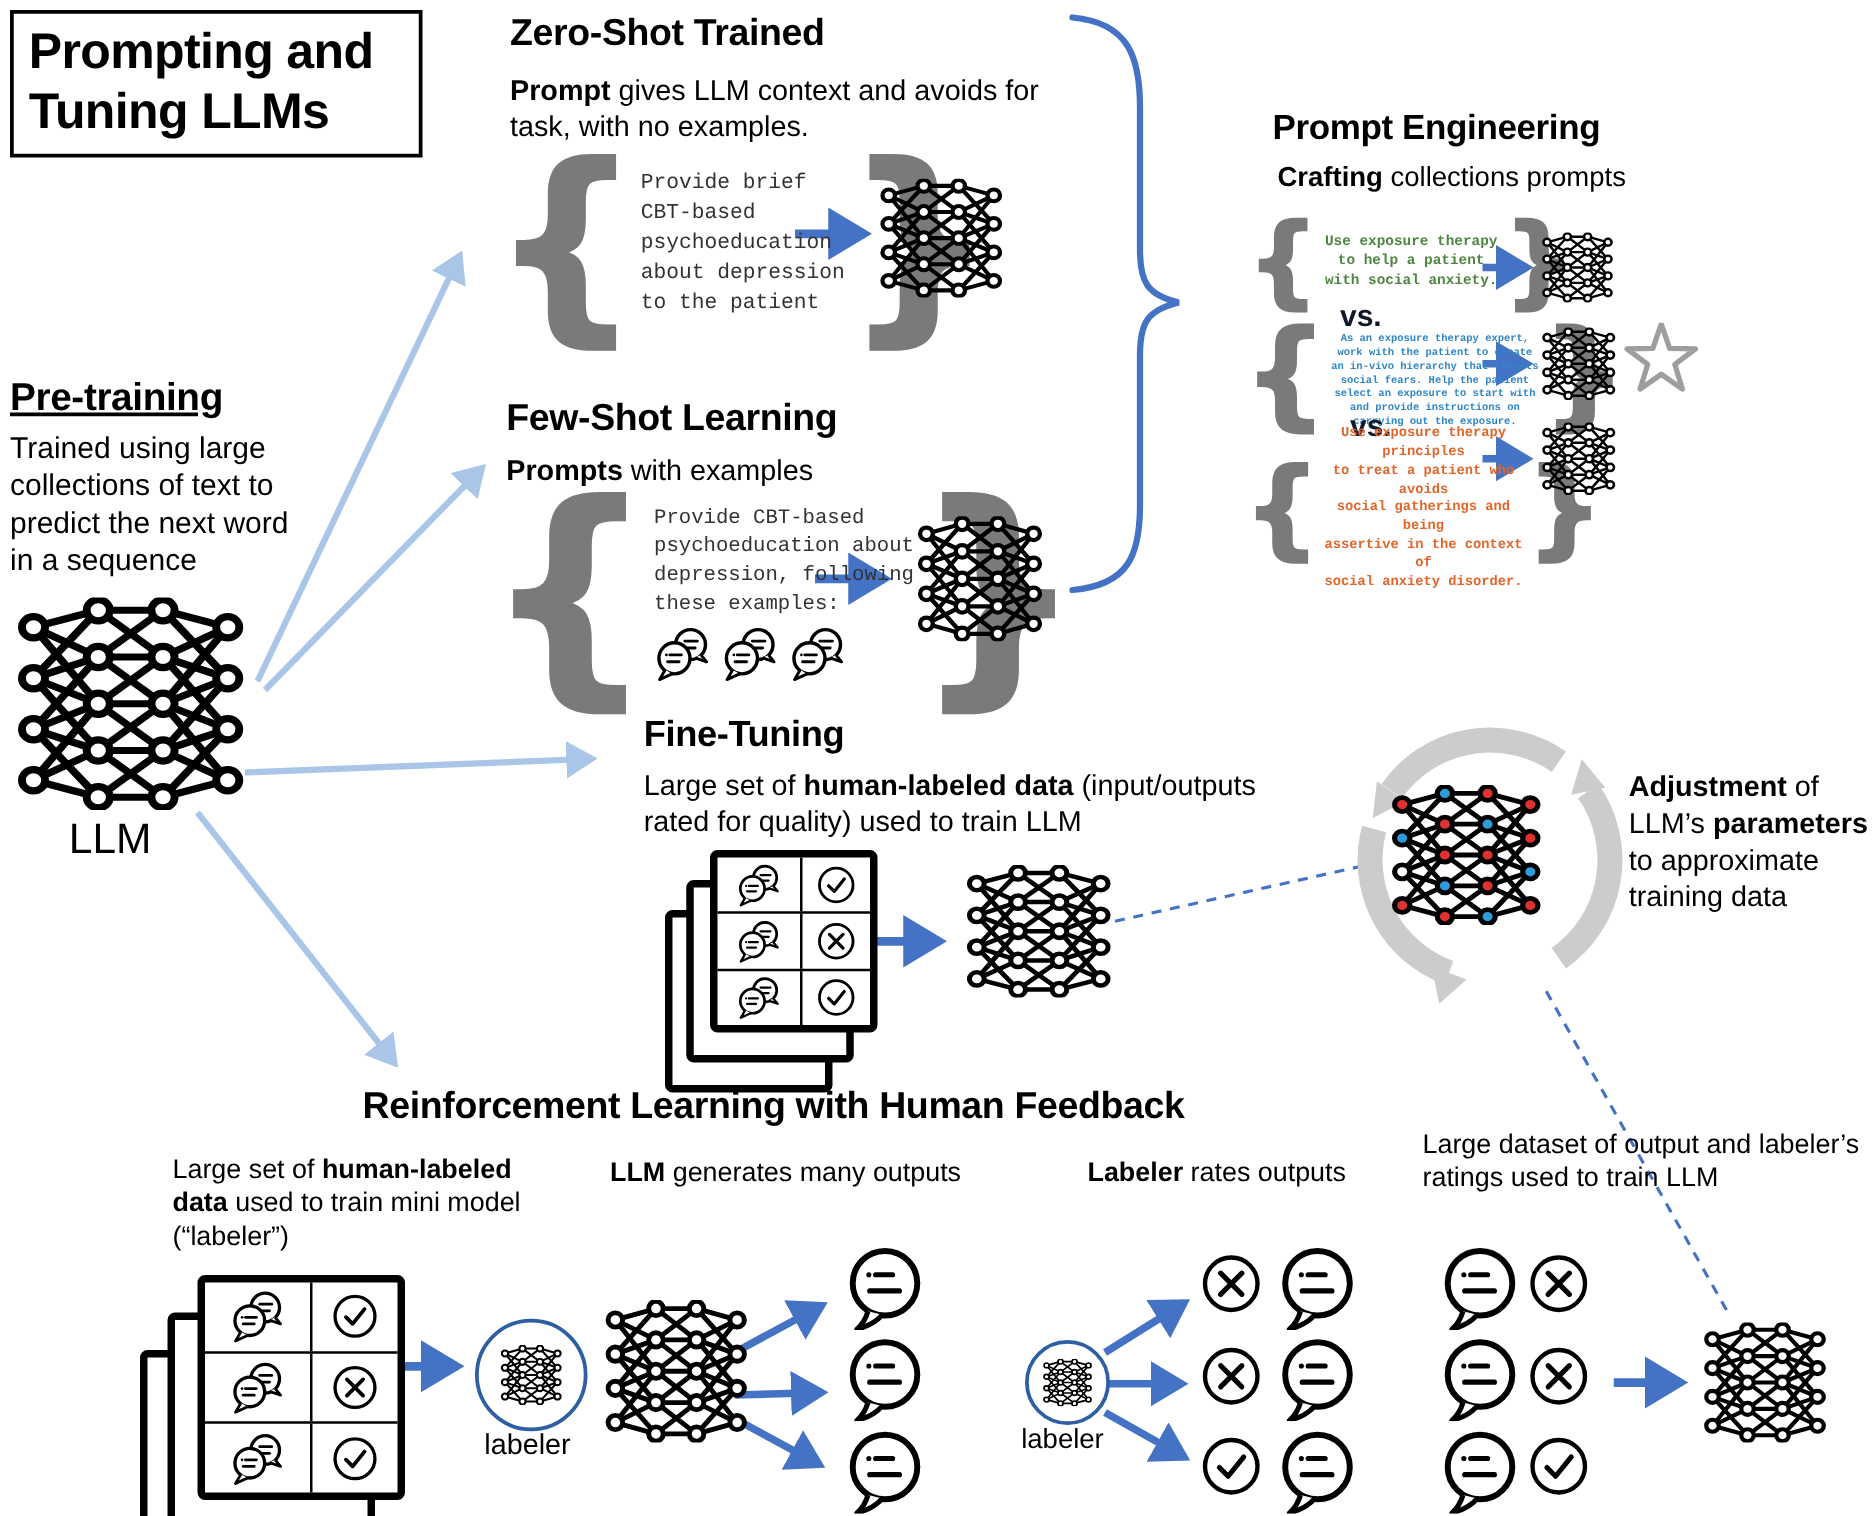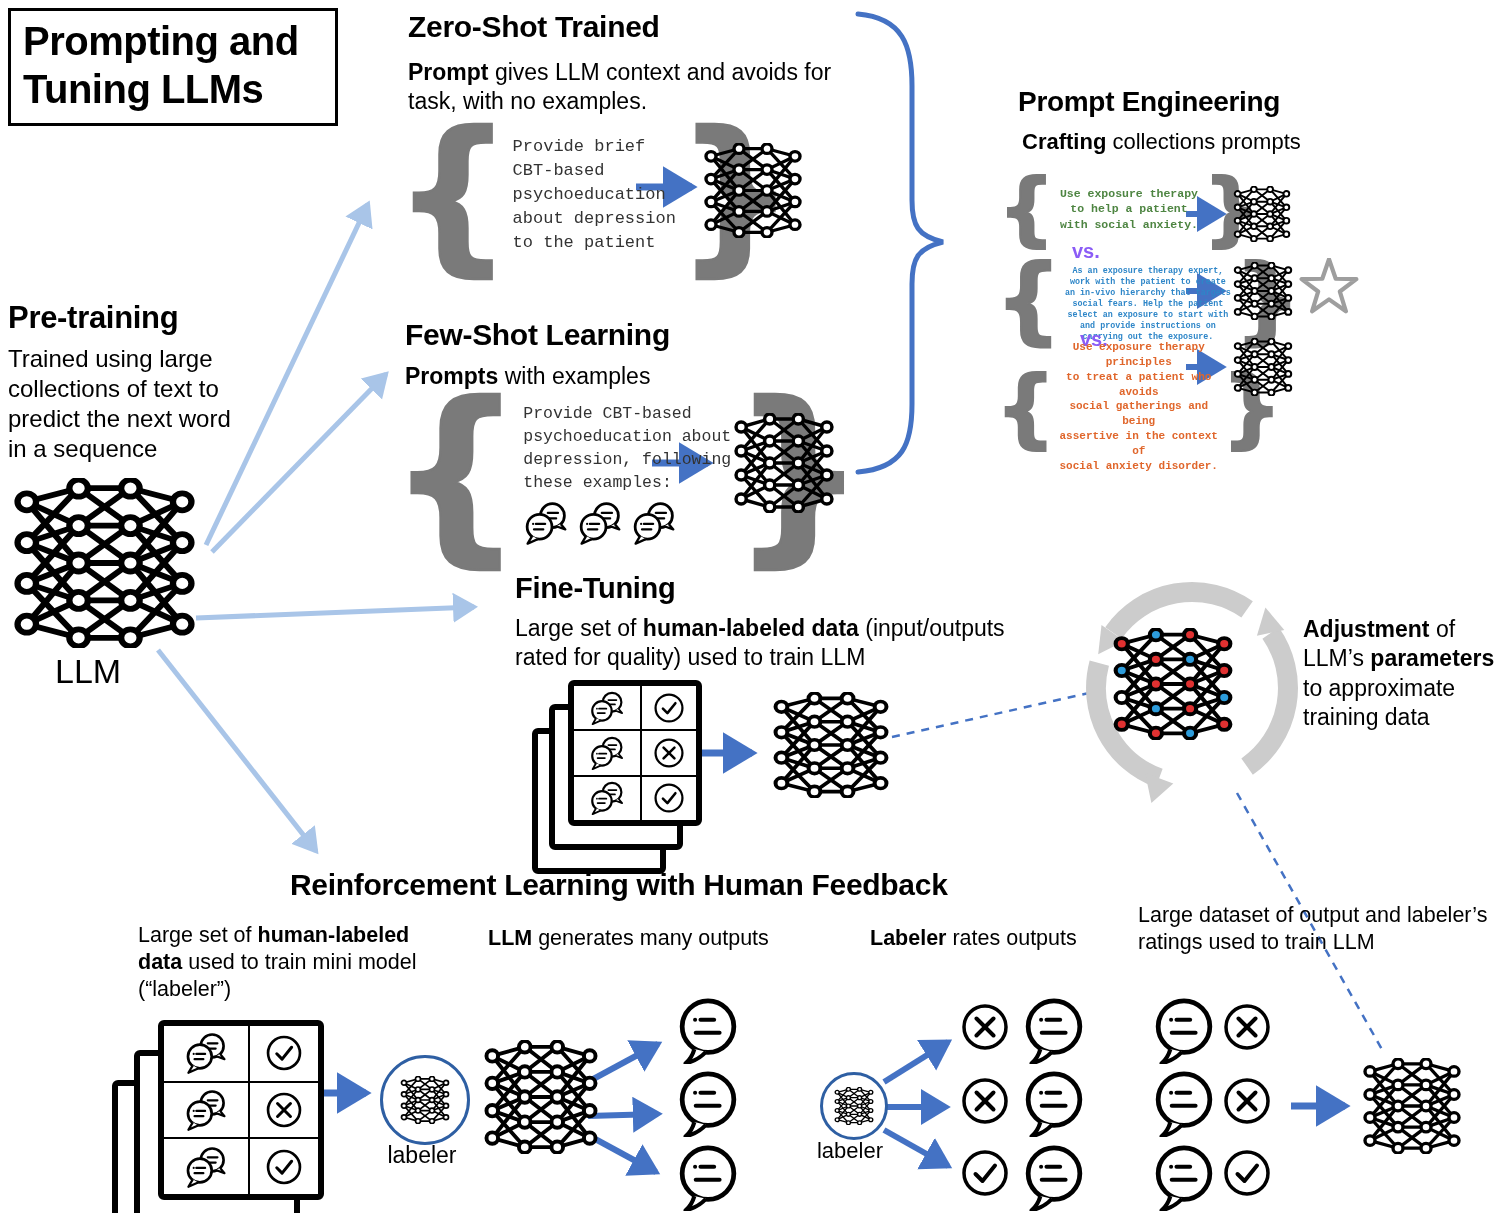--- a/index.html
+++ b/index.html
@@ -20,21 +20,21 @@
   .brace{font-family:"DejaVu Sans",sans-serif;font-weight:bold;color:#7a7a7a;line-height:0.82;
          -webkit-text-stroke:2.5px #7a7a7a;}
   .mono-text{font-family:"Liberation Mono","DejaVu Sans Mono",monospace;white-space:pre-line;color:#333;}
   .zs-brace{font-size:168px;}
   .fs-brace{font-size:190px;}
   .pe-brace{-webkit-text-stroke:2px #7a7a7a;}
   .pe-text{font-weight:bold;text-align:center;}
   .pe-green{color:#4E8542;}
   .pe-blue{color:#2E86C8;}
   .pe-orange{color:#E0662B;}
-  .vs{font-size:20px;font-weight:bold;color:#8b5cf6;}
+  .vs{font-size:24px;font-weight:bold;color:#0f172a;}
 
   svg.net line{stroke:#000;stroke-width:3.4;stroke-linecap:round;}
   svg.net circle{stroke:#000;stroke-width:3.4;}
 
   .labeler-circle{border:3px solid #2E5FA3;border-radius:50%;background:#fff;
                   display:flex;align-items:center;justify-content:center;}
   .cap{font-size:23px;text-align:center;}
 
   
   .docs .sheet{position:absolute;background:#fff;border:6px solid #000;border-radius:6px;box-sizing:border-box;}
@@ -143,21 +143,21 @@
         <polygon points="-40.6,114.9 -46.9,84.9 -18.7,95.5"></polygon>
         <polygon points="73.4,-80.6 64.9,-52.3 92.3,-57.9"></polygon>
       </g>
     </g>
   </svg>
 
   <div class="layer">
 
     <div class="abs title-box">Prompting and Tuning LLMs</div>
 
-    <div class="abs h1" style="left:8px;top:300px;font-size:31px;">Pre-training</div>
+    <div class="abs h1" style="left:8px;top:300px;font-size:31px;text-decoration:underline;">Pre-training</div>
     <div class="abs body-text" style="left:8px;top:344px;width:245px;font-size:24px;">Trained using large collections of text to predict the next word in a sequence</div>
     <svg class="abs net" style="left:12px;top:478px;" width="185" height="170" viewBox="0 0 100 100" preserveAspectRatio="none">
         <line x1="8" y1="14" x2="36" y2="6"></line>
         <line x1="8" y1="14" x2="36" y2="28"></line>
         <line x1="8" y1="14" x2="36" y2="50"></line>
         <line x1="8" y1="38" x2="36" y2="6"></line>
         <line x1="8" y1="38" x2="36" y2="28"></line>
         <line x1="8" y1="38" x2="36" y2="50"></line>
         <line x1="8" y1="38" x2="36" y2="72"></line>
         <line x1="8" y1="62" x2="36" y2="28"></line>

